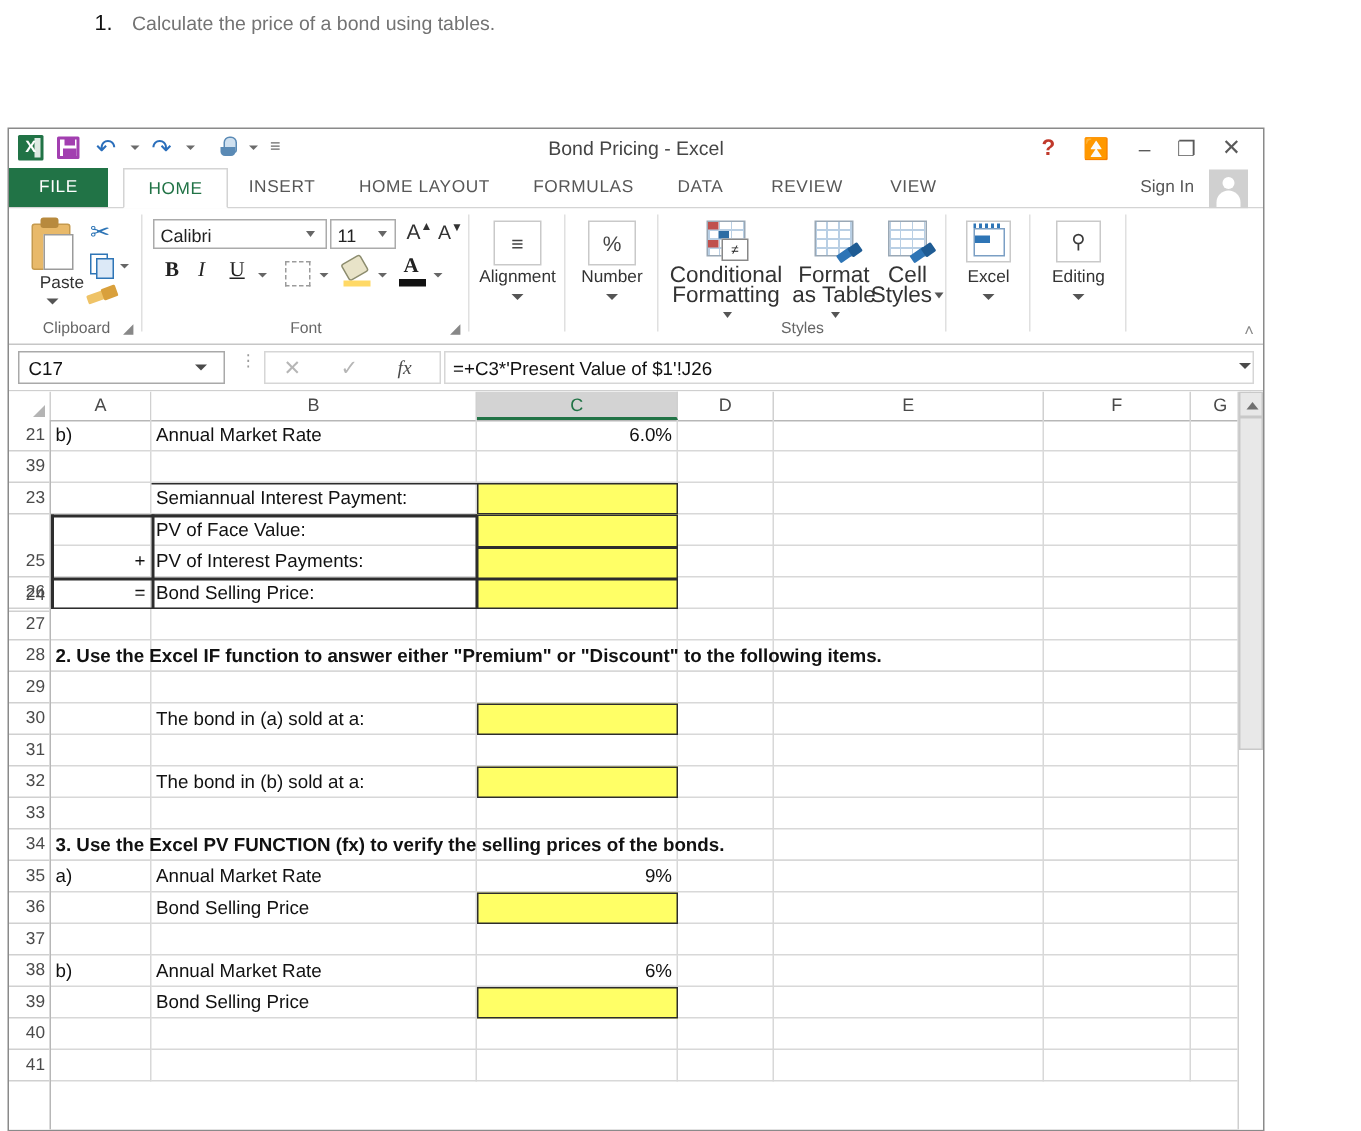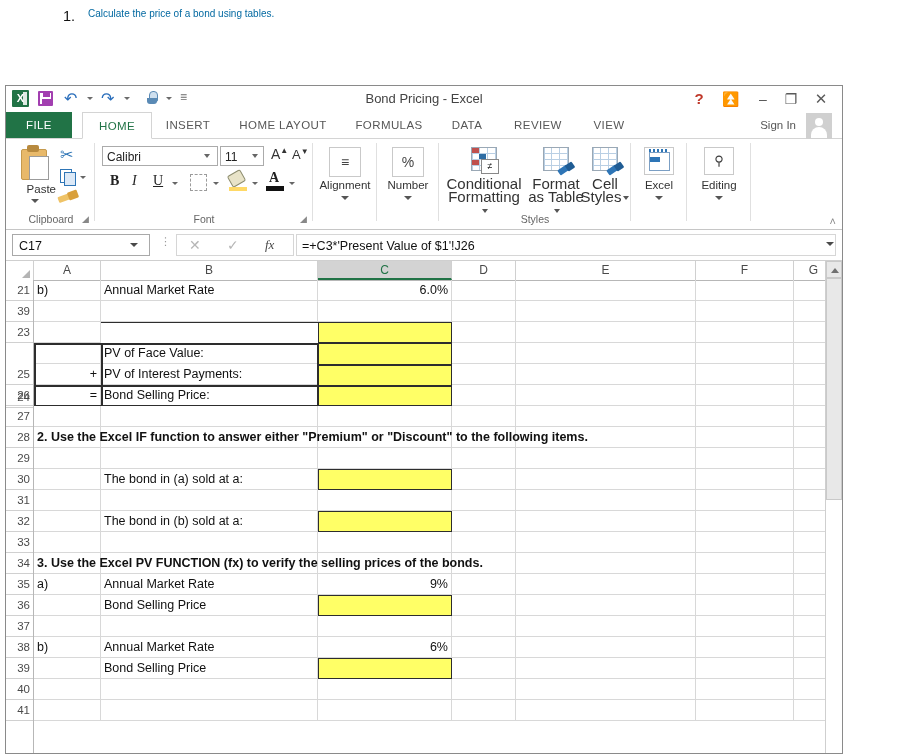--- a/index.html
+++ b/index.html
@@ -21,21 +21,21 @@
     background: #fff;
   }
   #question-num {
     position: absolute;
     left: 63px; top: 8px;
     font-size: 14.5px; color: #111;
   }
   #question-body {
     position: absolute;
     left: 88px; top: 8px;
-    font-size: 10px; color: #0369a1;
+    font-size: 13px; color: #737373;
   }
 
   
   #excel-window {
     position: absolute;
     left: 5px; top: 85px;
     width: 838px; height: 669px;
     background: #ffffff;
     border: 1px solid #8a8a8a;
     box-sizing: border-box;
@@ -780,20 +780,21 @@
         <div class="gcell" style="left: 662px; top: 0px; width: 98px;"></div>
         <div class="gcell" style="left: 760px; top: 0px; width: 40px;"></div>
         <div class="gcell" style="left: 0px; top: 21px; width: 67px;"></div>
         <div class="gcell" style="left: 67px; top: 21px; width: 217px;"></div>
         <div class="gcell" style="left: 284px; top: 21px; width: 134px;"></div>
         <div class="gcell" style="left: 418px; top: 21px; width: 64px;"></div>
         <div class="gcell" style="left: 482px; top: 21px; width: 180px;"></div>
         <div class="gcell" style="left: 662px; top: 21px; width: 98px;"></div>
         <div class="gcell" style="left: 760px; top: 21px; width: 40px;"></div>
         <div class="gcell" style="left: 0px; top: 42px; width: 67px;"></div>
+        <div class="gcell" style="left: 67px; top: 42px; width: 217px;">Semiannual Interest Payment:</div>
         <div class="gcell" style="left: 284px; top: 42px; width: 134px;"></div>
         <div class="gcell" style="left: 418px; top: 42px; width: 64px;"></div>
         <div class="gcell" style="left: 482px; top: 42px; width: 180px;"></div>
         <div class="gcell" style="left: 662px; top: 42px; width: 98px;"></div>
         <div class="gcell" style="left: 760px; top: 42px; width: 40px;"></div>
         <div class="gcell" style="left: 0px; top: 63px; width: 67px;"></div>
         <div class="gcell" style="left: 67px; top: 63px; width: 217px;">PV of Face Value:</div>
         <div class="gcell" style="left: 284px; top: 63px; width: 134px;"></div>
         <div class="gcell" style="left: 418px; top: 63px; width: 64px;"></div>
         <div class="gcell" style="left: 482px; top: 63px; width: 180px;"></div>

